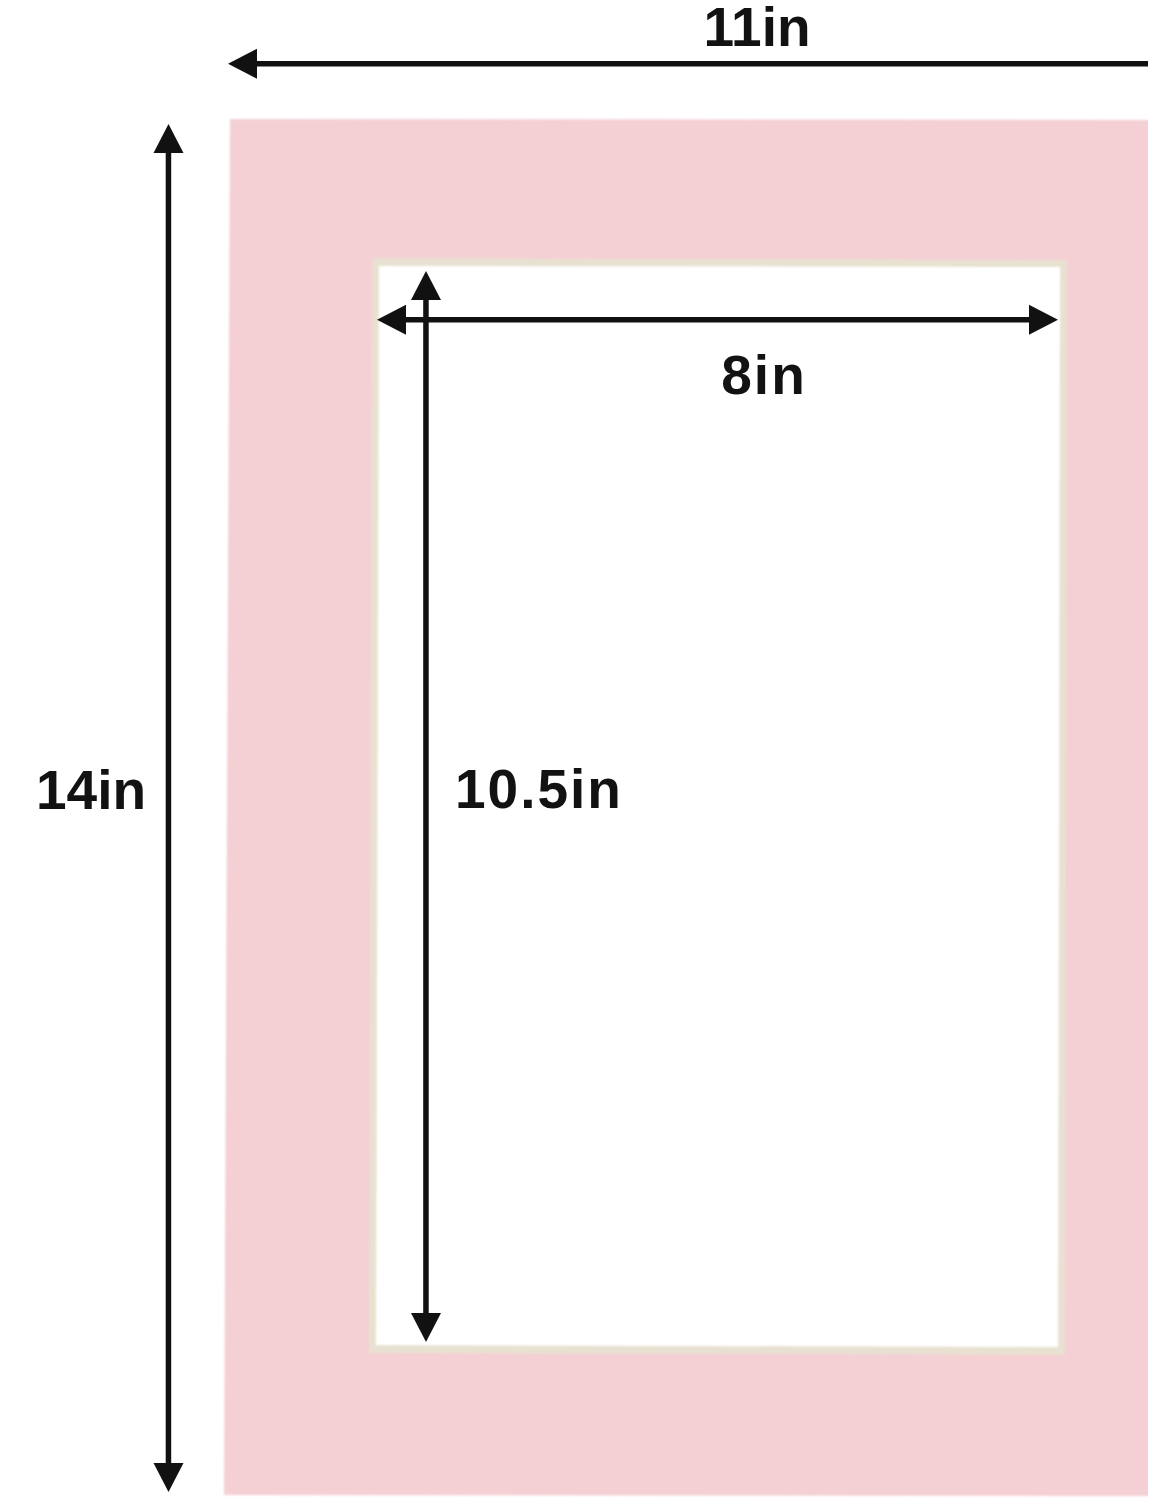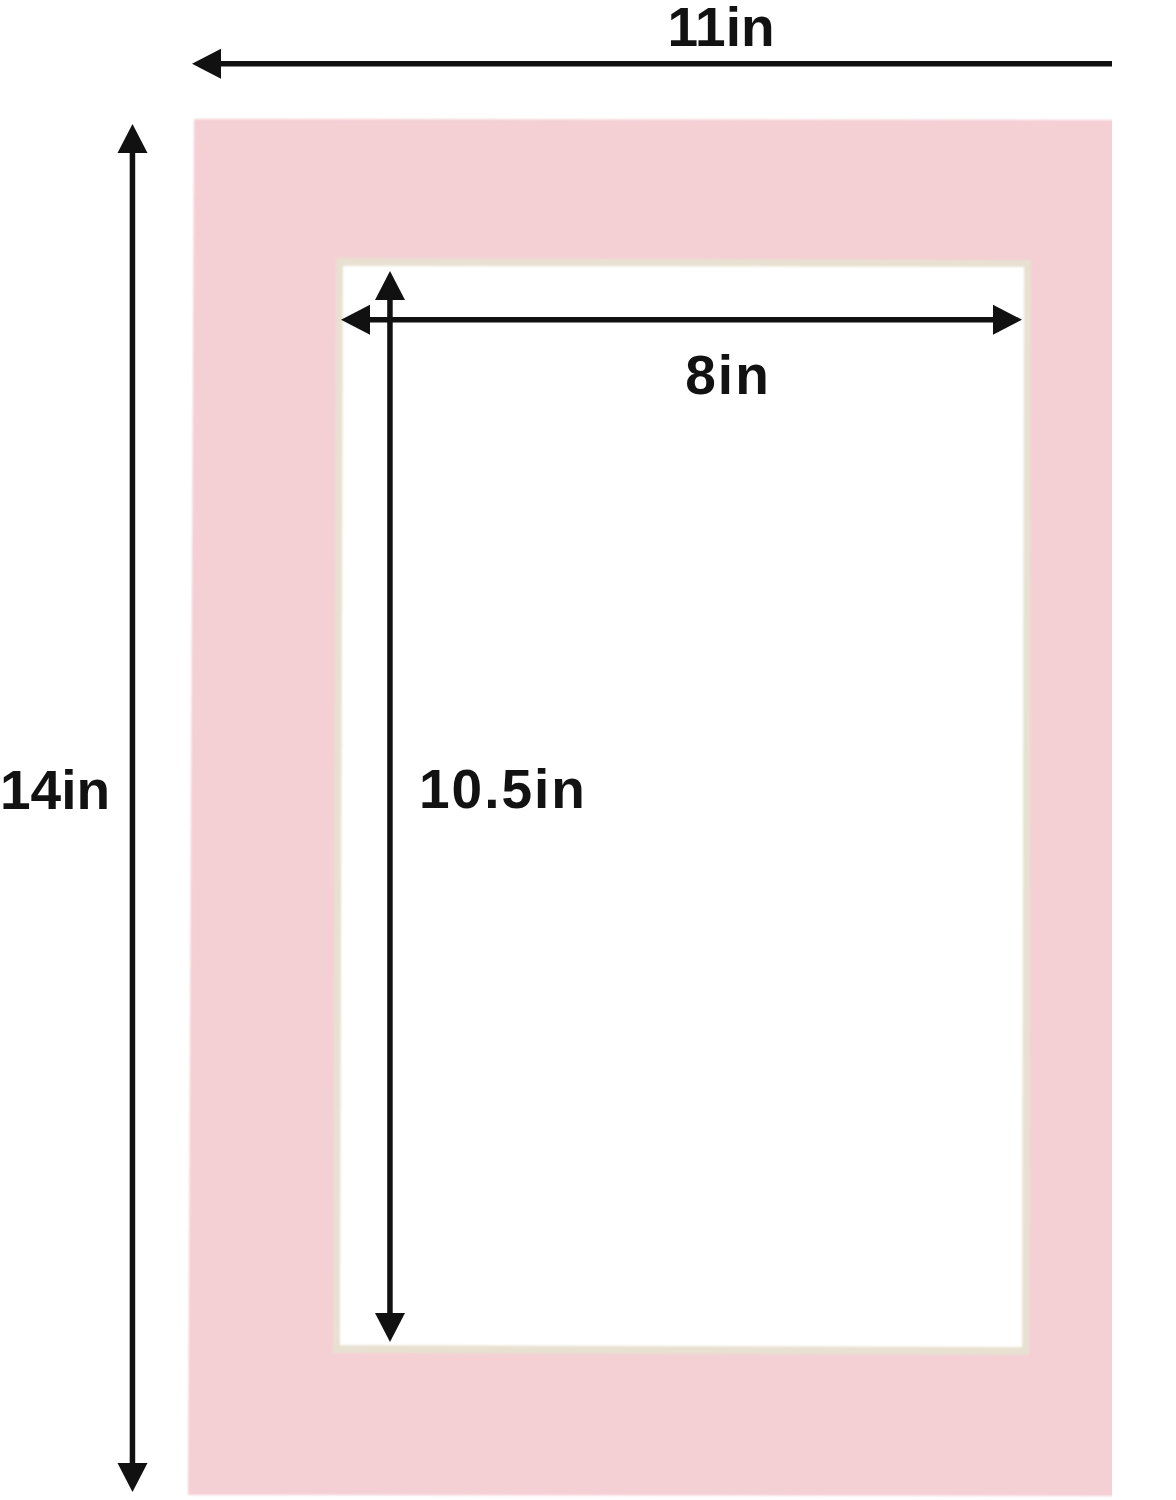--- a/index.html
+++ b/index.html
@@ -1,17 +1,17 @@
 <!DOCTYPE html>
 <html><head>
 <meta charset="utf-8">
 <style>
   html,body{margin:0;padding:0;background:#ffffff;}
   .page{position:relative;width:1112px;height:1500px;background:#ffffff;overflow:hidden;
-        font-family:"Liberation Sans", sans-serif;}
+        font-family:"Liberation Sans", sans-serif;margin-left:36px;}
   svg{position:absolute;left:0;top:0;}
   .lbl{fill:#121212;font-family:"Liberation Sans", sans-serif;font-weight:bold;font-size:55px;}
 </style>
 </head>
 <body>
 <div class="page">
 <svg width="1176" height="1500" viewBox="0 0 1176 1500">
   <defs>
         <filter id="soft" x="-2%" y="-2%" width="104%" height="104%">
           <feGaussianBlur stdDeviation="0.8"></feGaussianBlur>

